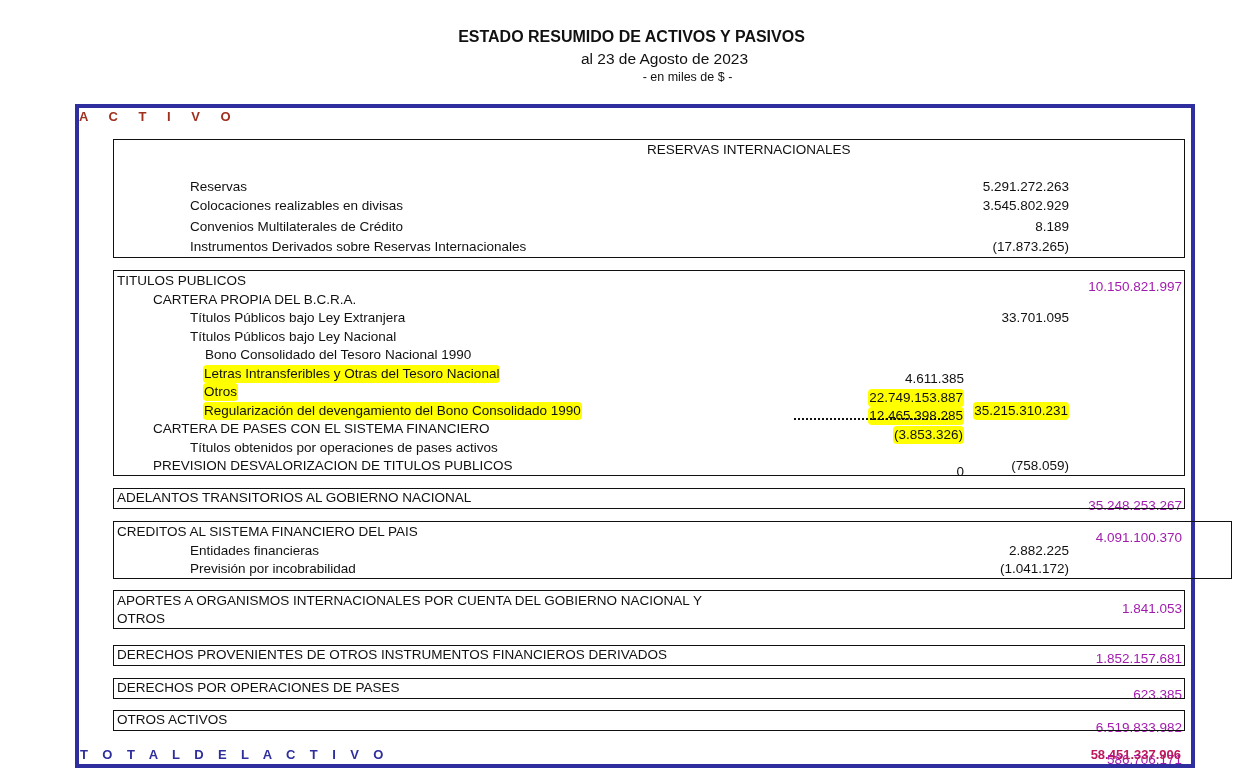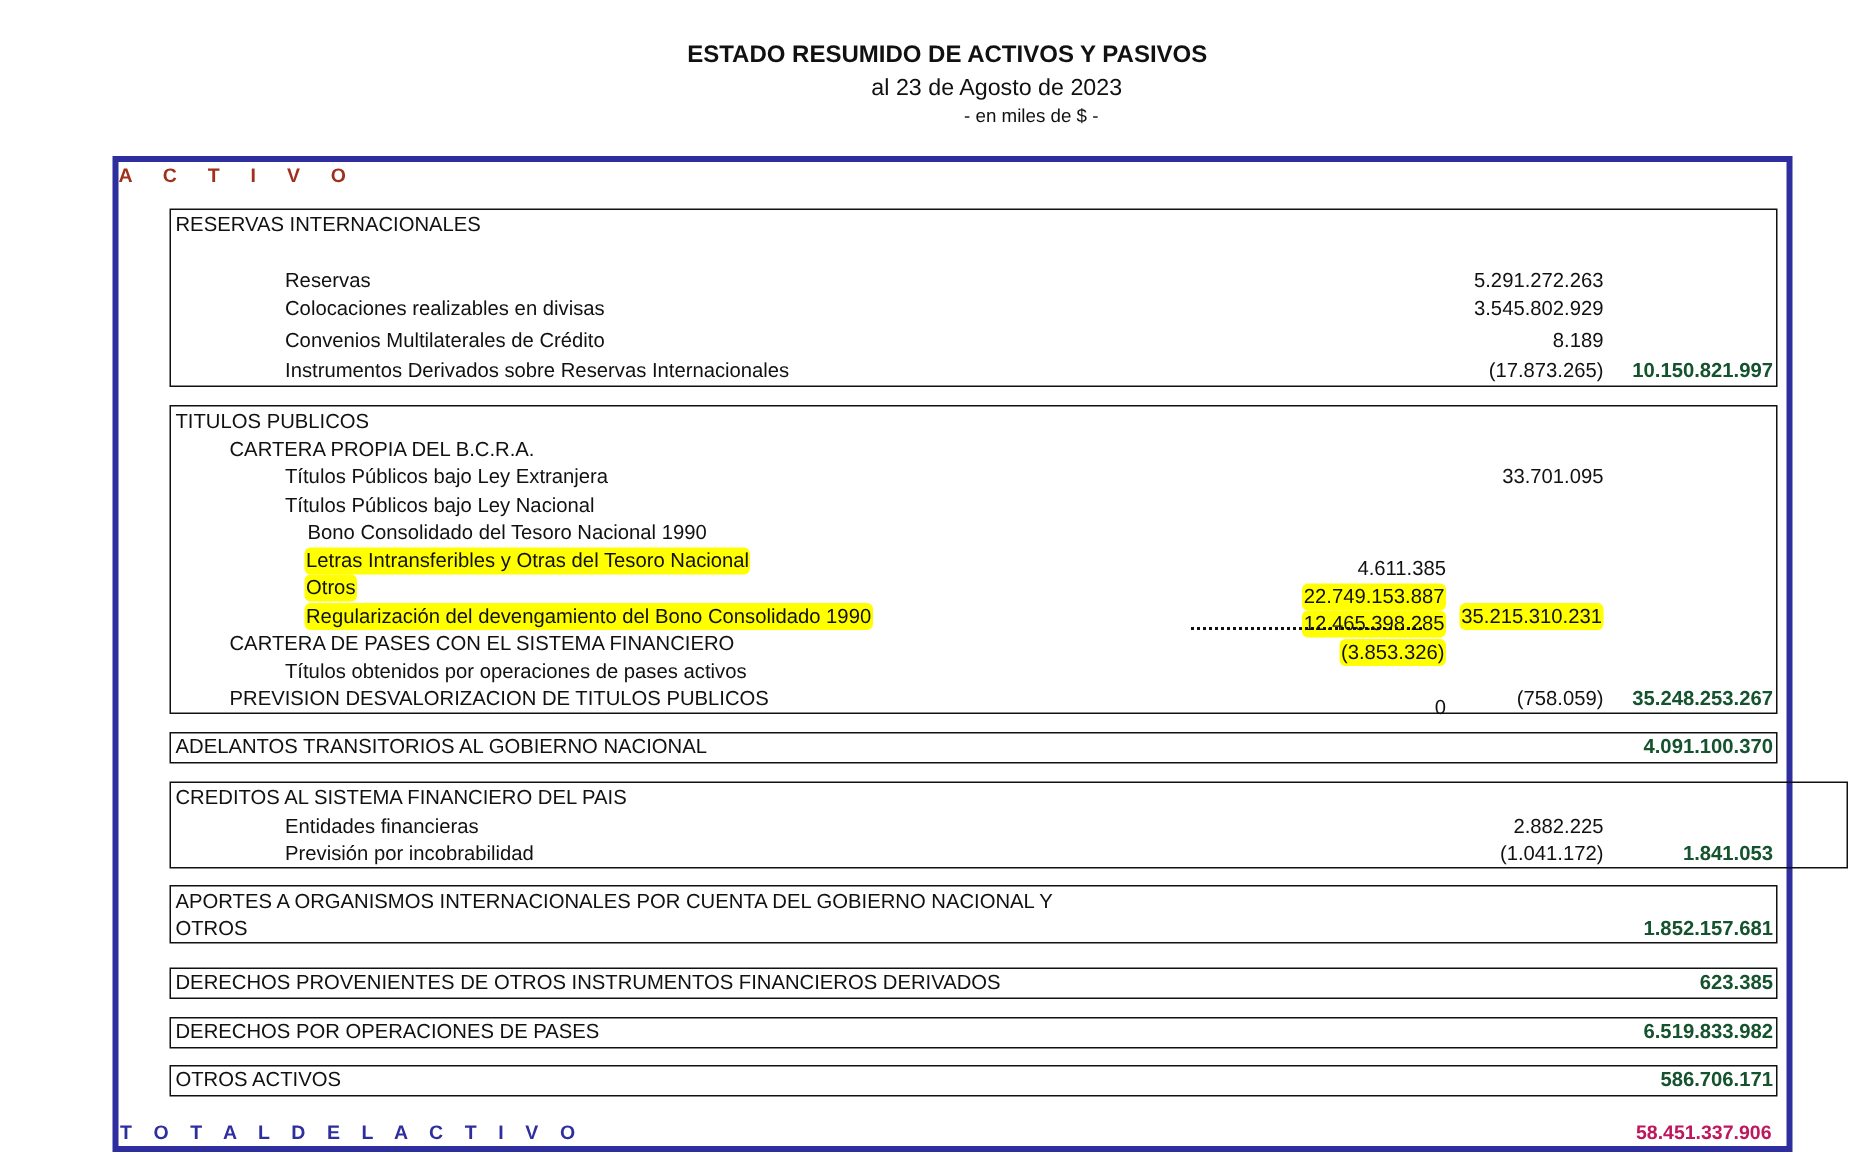--- a/index.html
+++ b/index.html
@@ -18,36 +18,36 @@
                  font-weight: bold; font-size: 13px; letter-spacing: 5.4px; }
   .total-val { position: absolute; right: 58px; top: 747px; color: #be185d;
                font-weight: bold; font-size: 13px; }
 
   .box { position: absolute; left: 113px; width: 1070px; border: 1px solid #111; }
   .row { position: absolute; height: 18px; font-size: 13.5px; white-space: nowrap; line-height: 18px; }
   .lbl { position: absolute; white-space: nowrap; }
   .num { position: absolute; text-align: right; white-space: nowrap; }
   .c1 { right: 220px; margin-top: 24px; }   
   .c2 { right: 115px; }   
-  .c3 { right: 2px; color: #14532d; font-weight: bold; }
+  .c3 { right: 2px; color: #a21caf; font-weight: normal; margin-top: 40px; }
   .hl { background: #ffff00; border-radius: 4px; padding: 0 1px; }
   .dotted { position: absolute; left: 680px; width: 154px; top: 16px; border-bottom: 2px dotted #111; }
 </style>
 </head>
 <body>
 
 <div class="hdr title">ESTADO RESUMIDO DE ACTIVOS Y PASIVOS</div>
 <div class="hdr date">al 23 de Agosto de 2023</div>
 <div class="hdr units">- en miles de $ -</div>
 
 <div class="outer"></div>
 <div class="activo-label">A C T I V O</div>
 
 <div class="box" style="top:139px;height:117px;">
-  <div class="row" style="top:1px;left:3px;width:1060px;">
+  <div class="row" style="top:1px;left:3px;width:1060px;text-align:center;">
       <span class="lbl">RESERVAS INTERNACIONALES</span>
     </div>
   <div class="row" style="top:38px;left:0;width:1070px;">
     <span class="lbl" style="left:76px">Reservas</span>
     <span class="num c2">5.291.272.263</span>
     </div>
   <div class="row" style="top:57px;left:0;width:1070px;">
     <span class="lbl" style="left:76px">Colocaciones realizables en divisas</span>
     <span class="num c2">3.545.802.929</span>
     </div>

